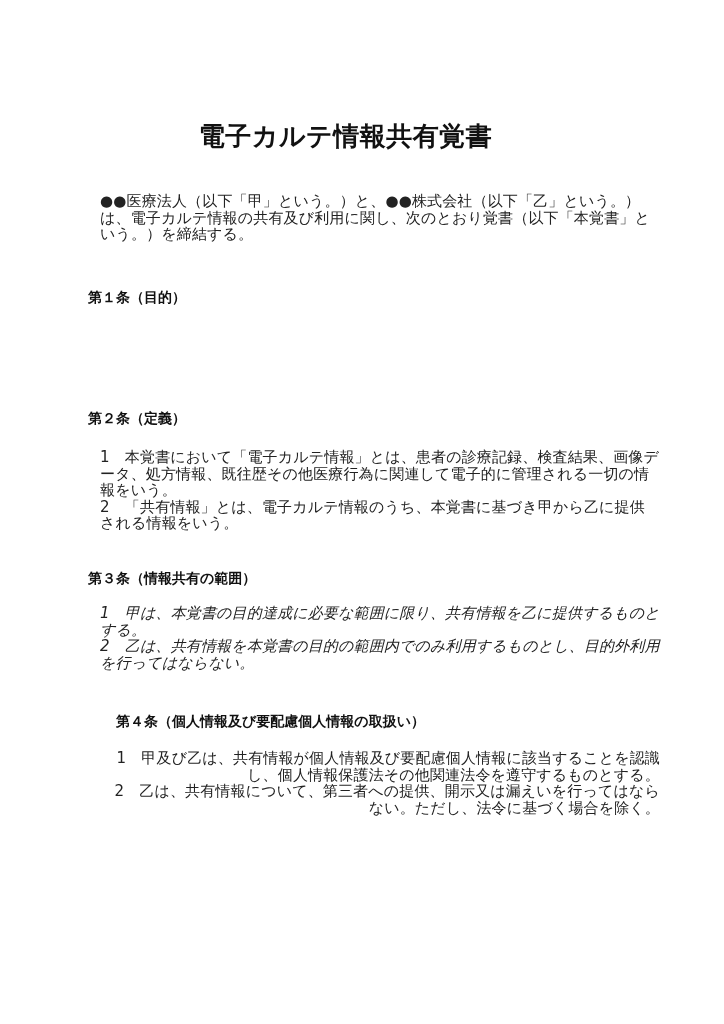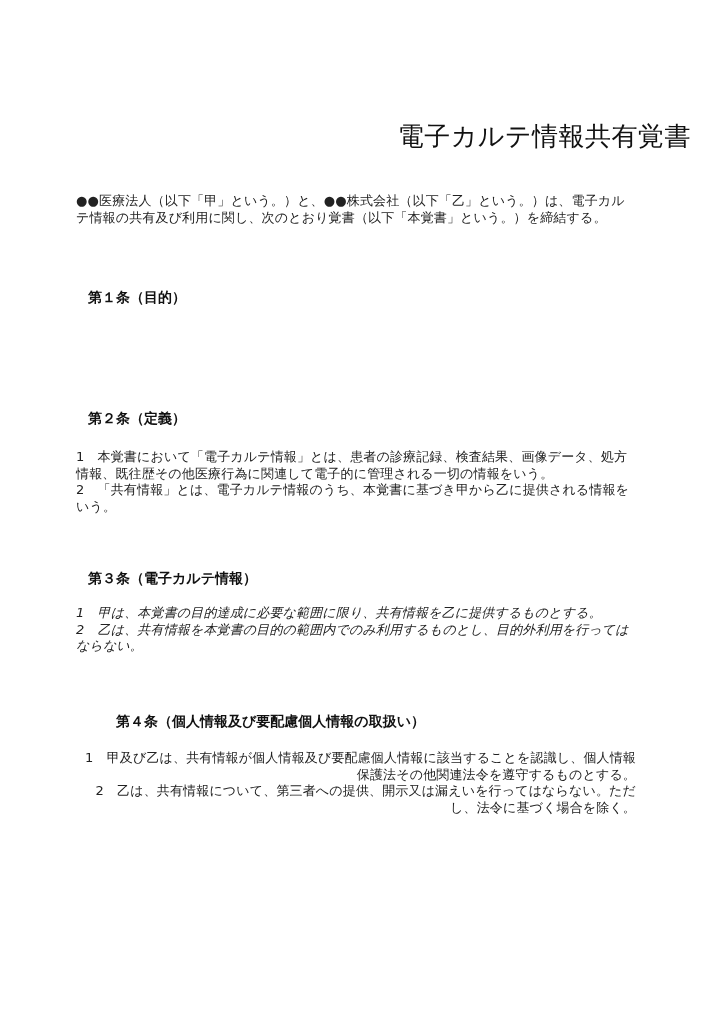--- a/index.html
+++ b/index.html
@@ -4,26 +4,26 @@
 <style>
   html, body { margin: 0; padding: 0; background: #ffffff; }
   body {
     width: 724px; height: 1024px; overflow: hidden; position: relative;
     font-family: "DejaVu Sans", "Liberation Sans", sans-serif;
     color: #1a1a1a;
   }
   .page { position: absolute; left: 0; top: 0; width: 724px; height: 1024px; }
   .title {
     position: absolute; left: 0; width: 691px; top: 118px;
-    text-align: right; font-size: 26px; font-weight: normal; letter-spacing: 0.5px;
+    text-align: center; font-size: 26px; font-weight: bold; letter-spacing: 0.5px;
     line-height: 36px; color: #111;
   }
   .para {
-    position: absolute; left: 76px; width: 560px;
-    font-size: 13px; line-height: 16.5px; color: #222;
+    position: absolute; left: 100px; width: 560px;
+    font-size: 15px; line-height: 16.5px; color: #222;
     letter-spacing: 0.15px;
   }
   .para p { margin: 0; }
   .heading {
     position: absolute; left: 88px; font-size: 14px; font-weight: bold;
     line-height: 26px; color: #111; white-space: nowrap;
   }
   .item { display: block; }
 </style>
 </head>
@@ -38,21 +38,21 @@
   </div>
 
   <div class="heading" style="top:284px;">第１条（目的）</div>
 
   <div class="heading" style="top:405px;">第２条（定義）</div>
   <div class="para" style="top:449px;">
     <p class="item">1　本覚書において「電子カルテ情報」とは、患者の診療記録、検査結果、画像データ、処方情報、既往歴その他医療行為に関連して電子的に管理される一切の情報をいう。</p>
     <p class="item">2　「共有情報」とは、電子カルテ情報のうち、本覚書に基づき甲から乙に提供される情報をいう。</p>
   </div>
 
-  <div class="heading" style="top:565px;">第３条（電子カルテ情報）</div>
+  <div class="heading" style="top:565px;">第３条（情報共有の範囲）</div>
   <div class="para" style="top:605px;font-style:italic;">
     <p class="item">1　甲は、本覚書の目的達成に必要な範囲に限り、共有情報を乙に提供するものとする。</p>
     <p class="item">2　乙は、共有情報を本覚書の目的の範囲内でのみ利用するものとし、目的外利用を行ってはならない。</p>
   </div>
 
   <div class="heading" style="top:708px;margin-left:28px;">第４条（個人情報及び要配慮個人情報の取扱い）</div>
   <div class="para" style="top:750px;text-align:right;">
     <p class="item">1　甲及び乙は、共有情報が個人情報及び要配慮個人情報に該当することを認識し、個人情報保護法その他関連法令を遵守するものとする。</p>
     <p class="item">2　乙は、共有情報について、第三者への提供、開示又は漏えいを行ってはならない。ただし、法令に基づく場合を除く。</p>
   </div>

